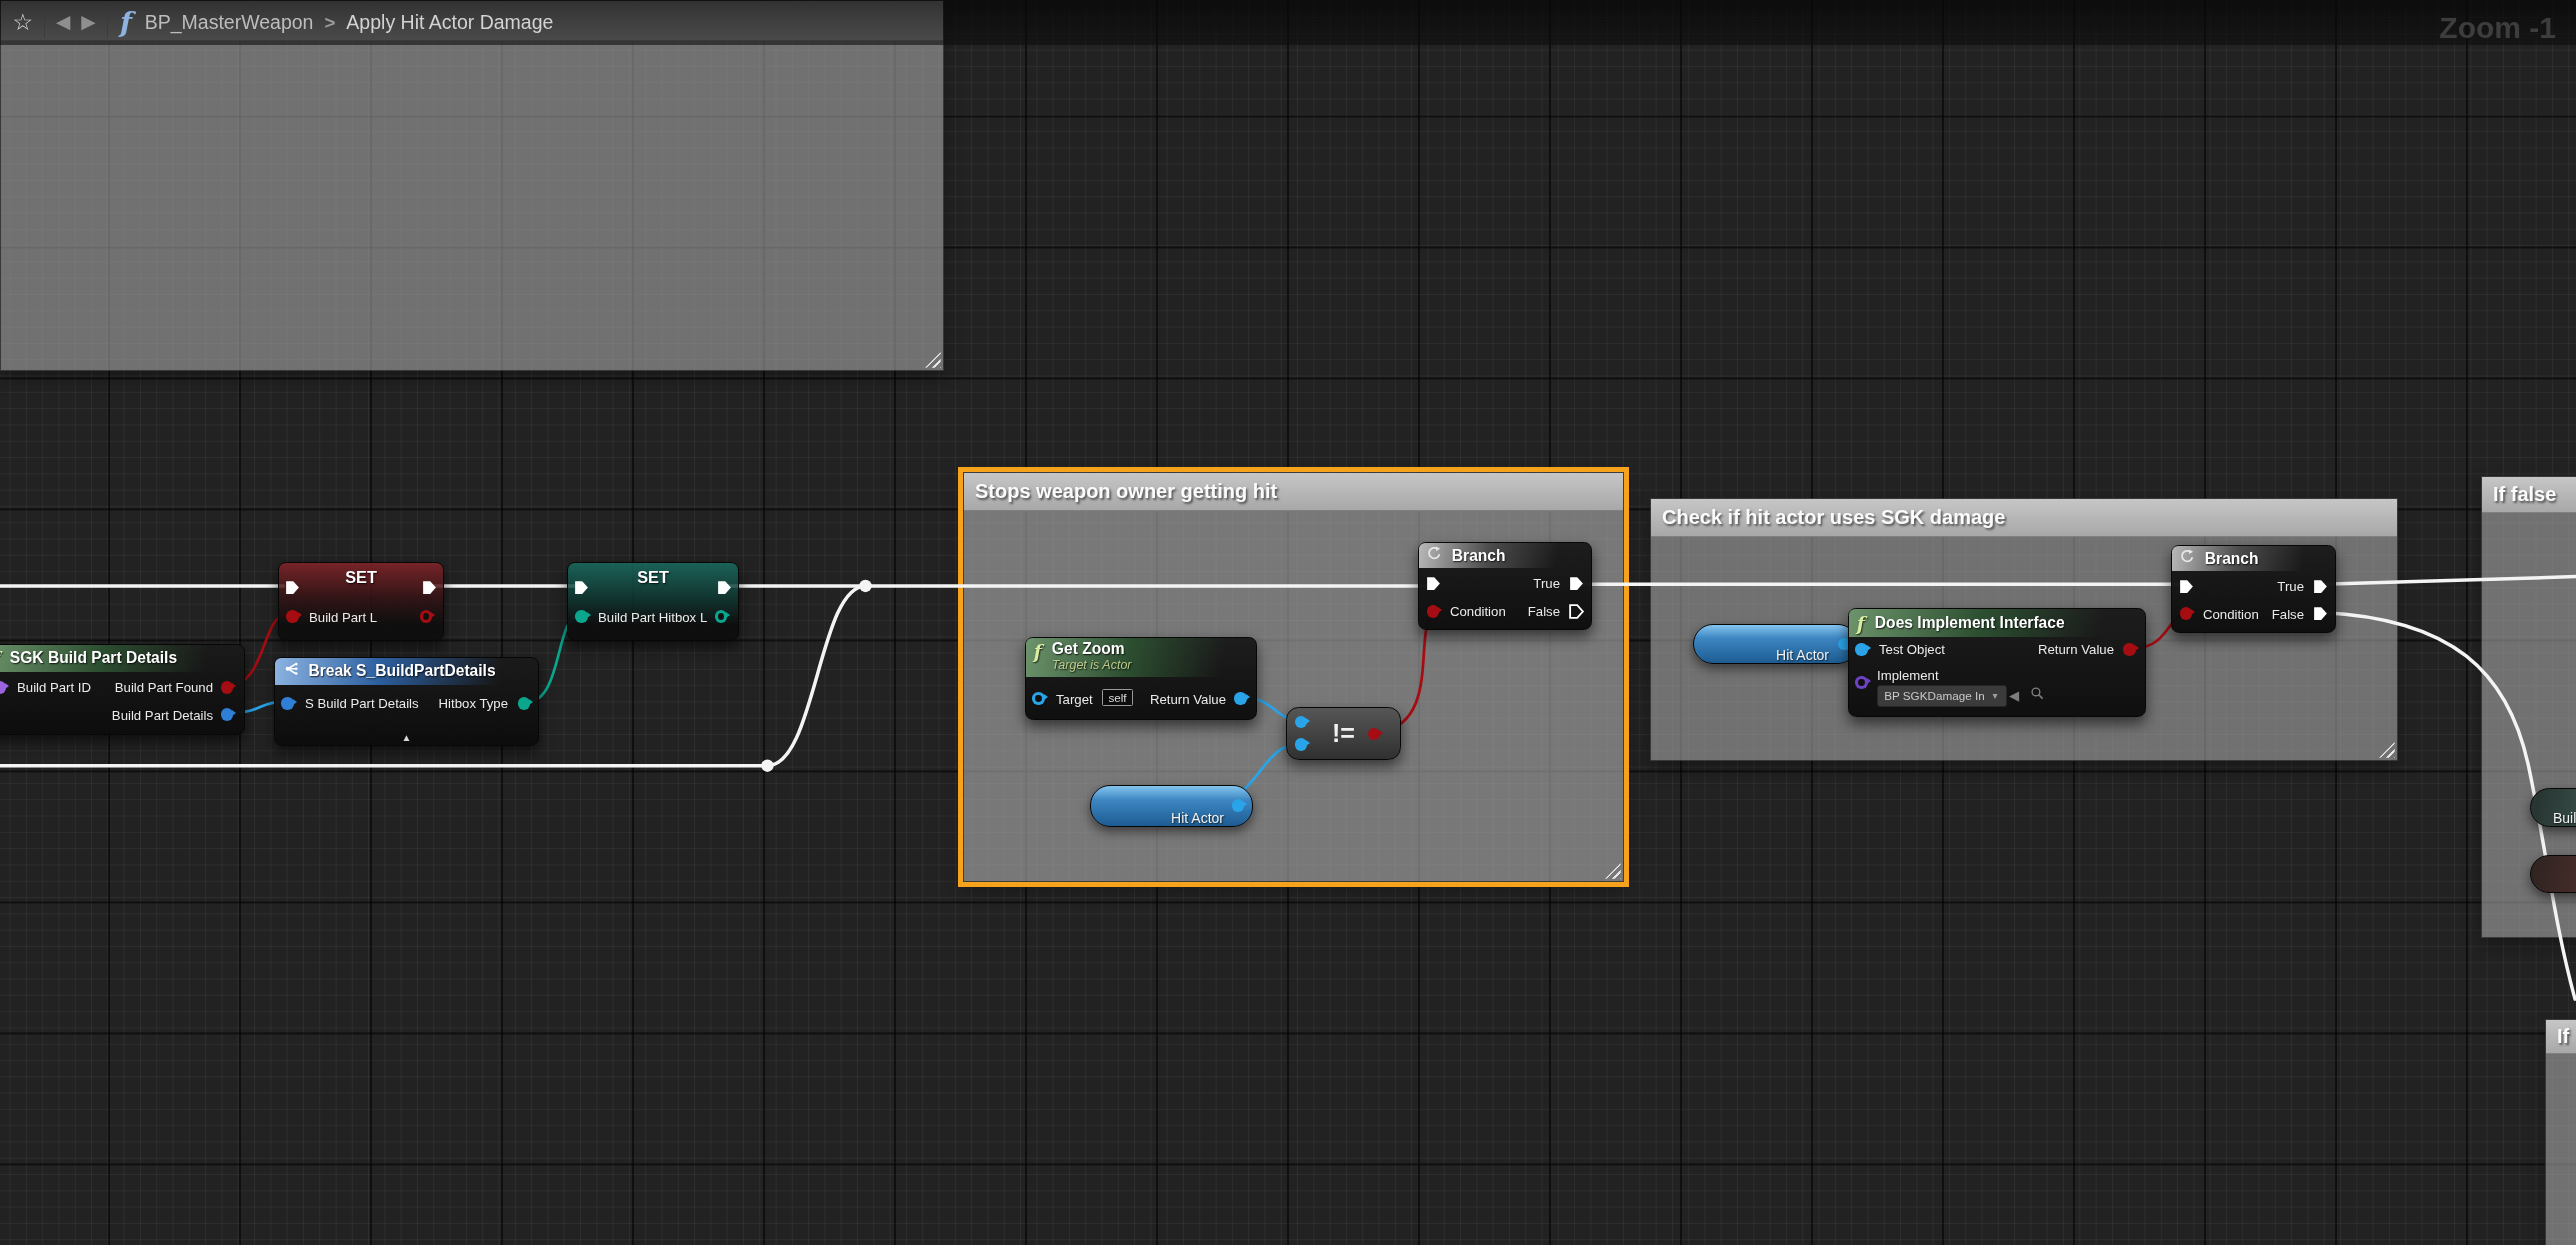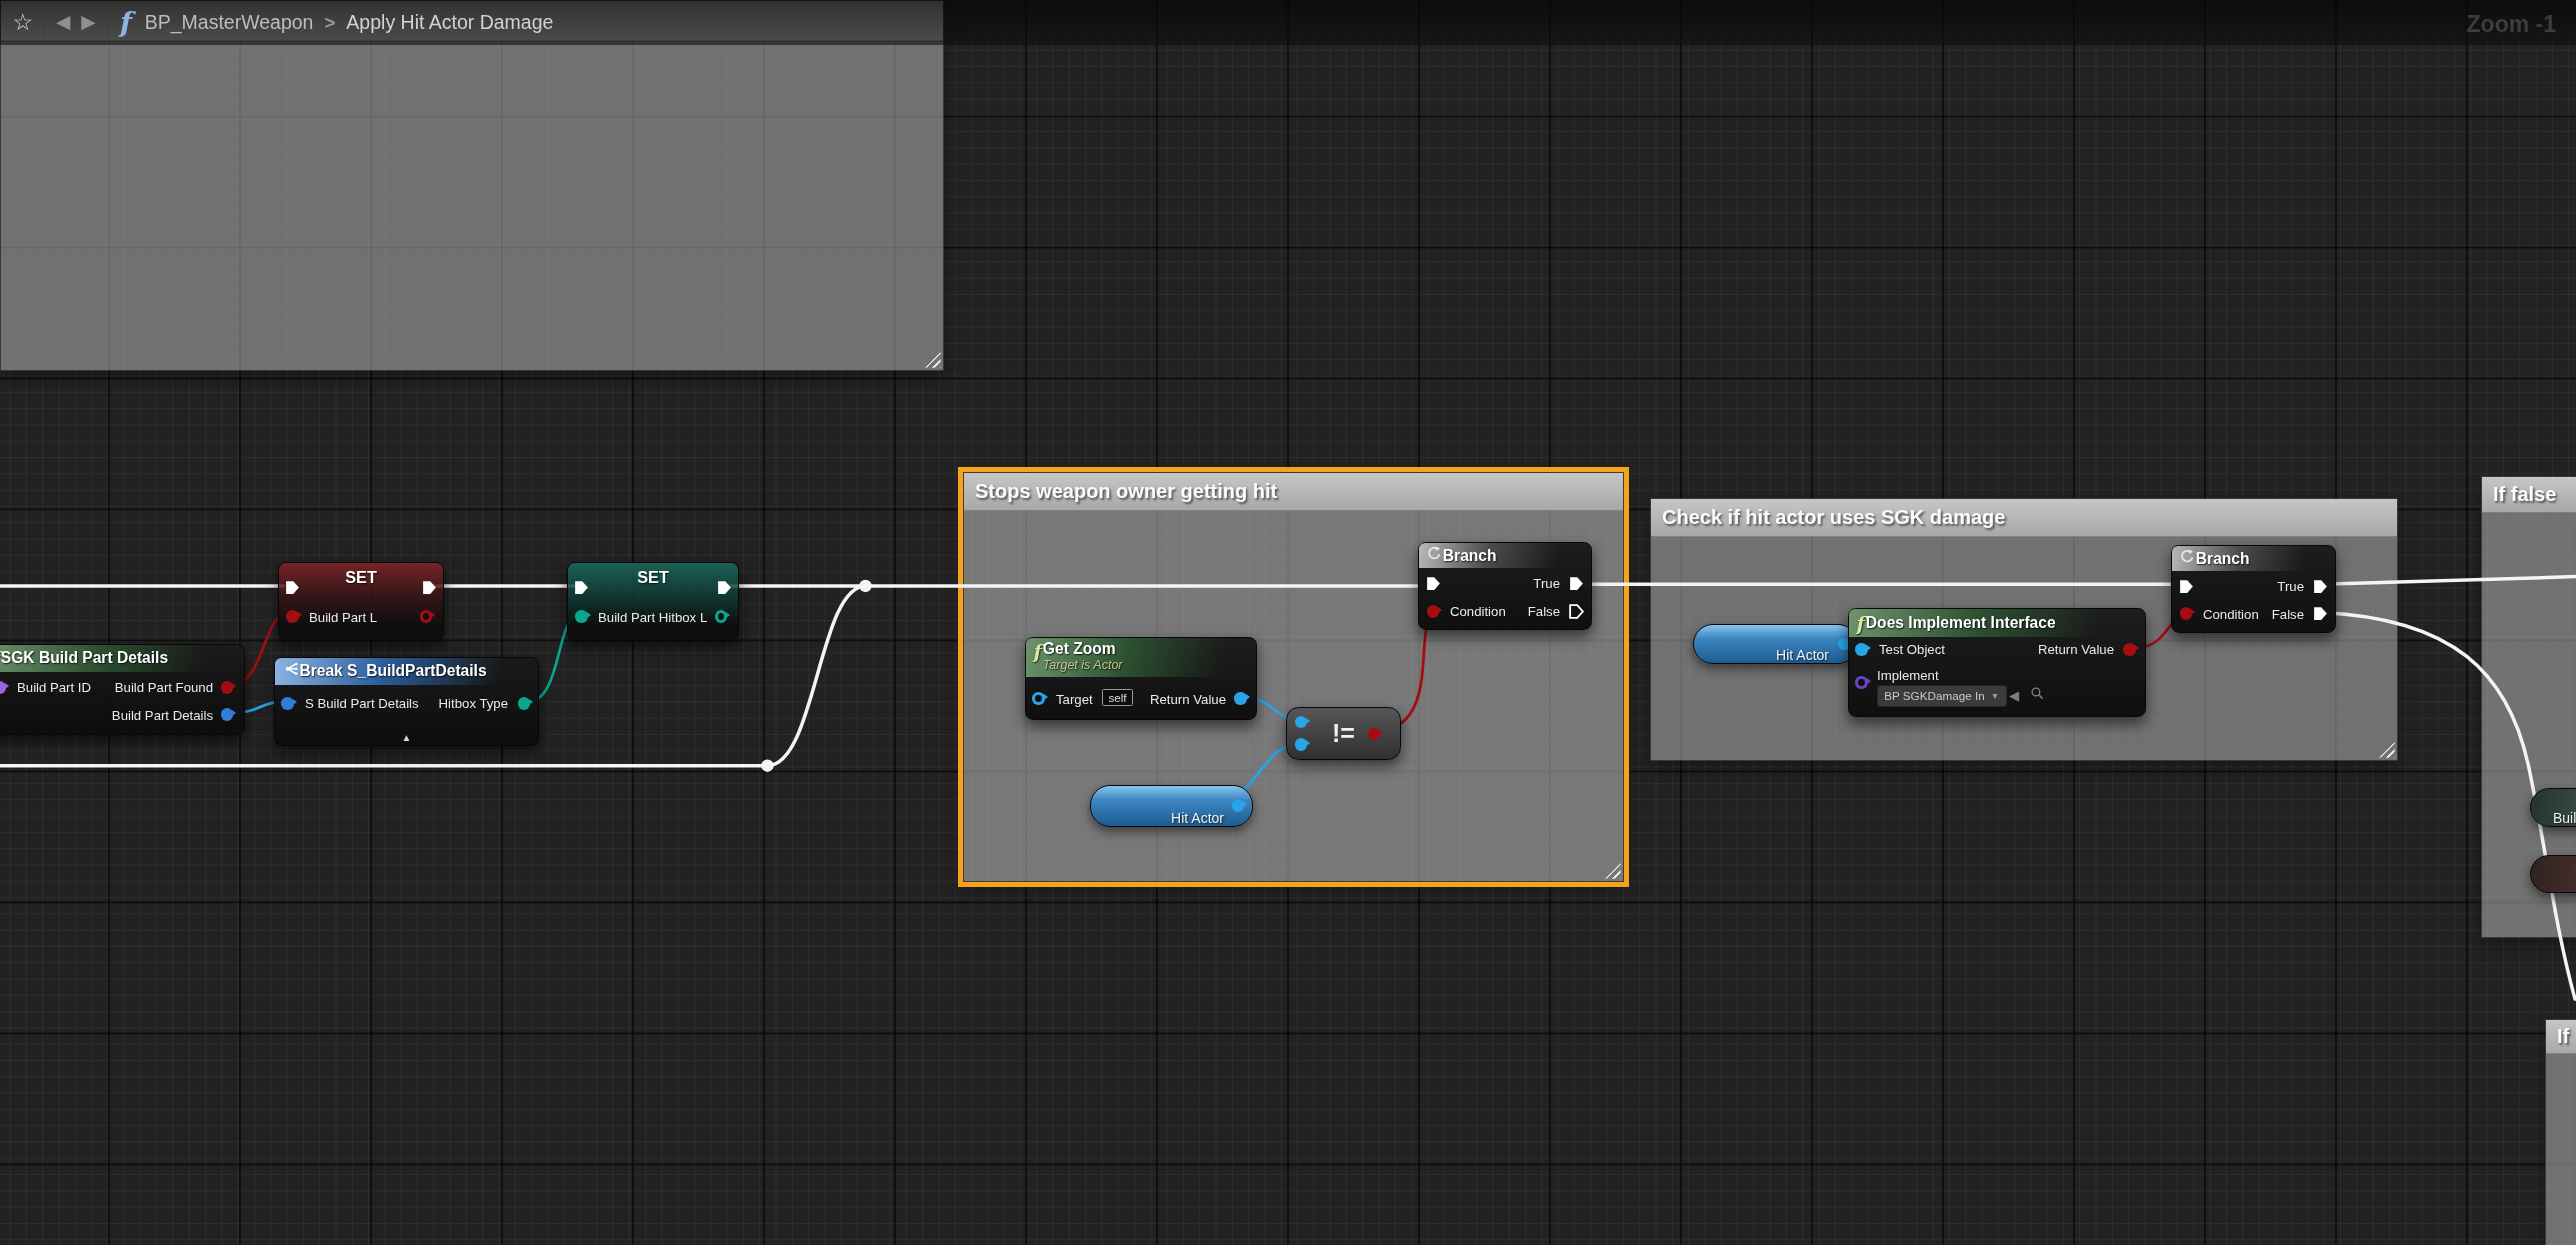--- a/index.html
+++ b/index.html
@@ -19,38 +19,38 @@
           display:flex;align-items:center;gap:11px;padding:0 12.5px;}
   .tb-icon{color:#d8d8d8;font-size:23px;line-height:1;}
   .tb-arrow{color:#8f8f8f;font-size:18.7px;line-height:1;}
   .tb-sep{width:0.8px;height:28px;background:#3a3a3a;}
   .tb-fn{font-family:"DejaVu Serif",serif;font-style:italic;font-weight:bold;
          font-size:28px;color:#8fb3e0;margin:0 1.6px;}
   .crumb-root{color:#bdbdbd;font-size:19.5px;}
   .crumb-sep{color:#9a9a9a;font-size:18.7px;font-weight:bold;}
   .crumb-cur{color:#d2d2d2;font-size:19.5px;}
   .zoomlabel{position:absolute;right:20px;top:11px;z-index:50;
-             font-size:23px;font-weight:bold;color:#3d3d3d;}
+             font-size:30px;font-weight:bold;color:#3d3d3d;}
   
   .comment{position:absolute;z-index:1;background:rgba(170,170,170,.58);
            border:0.8px solid rgba(0,0,0,.5);box-shadow:0 7.8px 17px rgba(0,0,0,.3);}
   .comment.sel{outline:5.4px solid #f7a21d;}
   .chead{height:37px;background:linear-gradient(180deg,#c6c6c6,#a8a8a8);
          border-bottom:0.8px solid rgba(0,0,0,.35);display:flex;align-items:center;
          padding:0 11px;font-size:20px;font-weight:bold;color:#fbfbfb;
          text-shadow:1.6px 1.6px 2.3px rgba(0,0,0,.55);white-space:nowrap;overflow:hidden;}
   .rs::after{content:"";position:absolute;right:2.3px;bottom:2.3px;width:15.6px;height:15.6px;
          background:repeating-linear-gradient(135deg,rgba(250,250,250,.85) 0 1.6px,transparent 1.6px 5.4px);
          clip-path:polygon(100% 0,100% 100%,0 100%);}
   
   .node{position:absolute;z-index:10;border:1.6px solid #070707;border-radius:7.8px;
         background:linear-gradient(180deg,rgba(26,26,26,.97),rgba(12,12,12,.97));
         box-shadow:0 6.2px 14px rgba(0,0,0,.55);color:#e6e6e6;}
   .nhead{position:absolute;left:0;top:0;right:0;height:26.5px;border-radius:6.2px 6.2px 0 0;
-         display:flex;align-items:center;gap:1px;padding:0 7.8px;
+         display:flex;align-items:center;gap:10px;padding:0 7.8px;
          font-size:15.6px;font-weight:bold;color:#fff;text-shadow:0.8px 0.8px 1.6px rgba(0,0,0,.8);
          white-space:nowrap;overflow:hidden;}
   .h-green{background:linear-gradient(100deg,#6d946c,#2c4e30 45%,rgba(16,16,16,0) 85%);}
   .h-blue{background:linear-gradient(100deg,#8db4e2,#2c5f9e 40%,rgba(16,20,28,0) 85%);}
   .h-silver{background:linear-gradient(100deg,#b9b9b9,#4c4c4c 40%,rgba(18,18,18,0) 80%);}
   .fnicon{font-family:"DejaVu Serif",serif;font-style:italic;font-weight:bold;
           font-size:18.7px;color:#d9eda0;line-height:1;}
   .lbl{position:absolute;font-size:13.2px;color:#eceaea;white-space:nowrap;}
   .lbl.r{text-align:right;}
   .settitle{position:absolute;left:0;right:0;top:4.7px;text-align:center;

